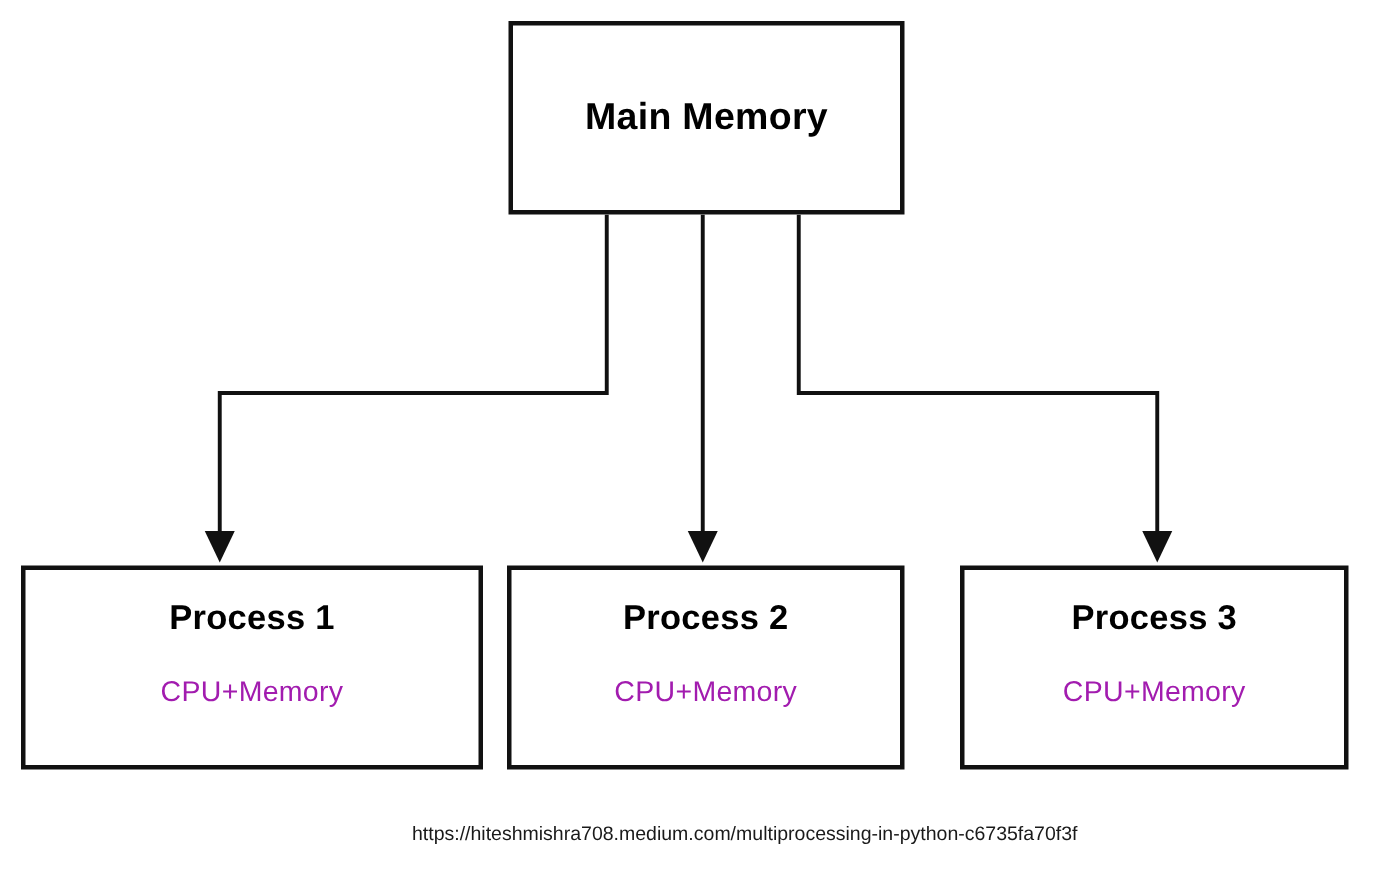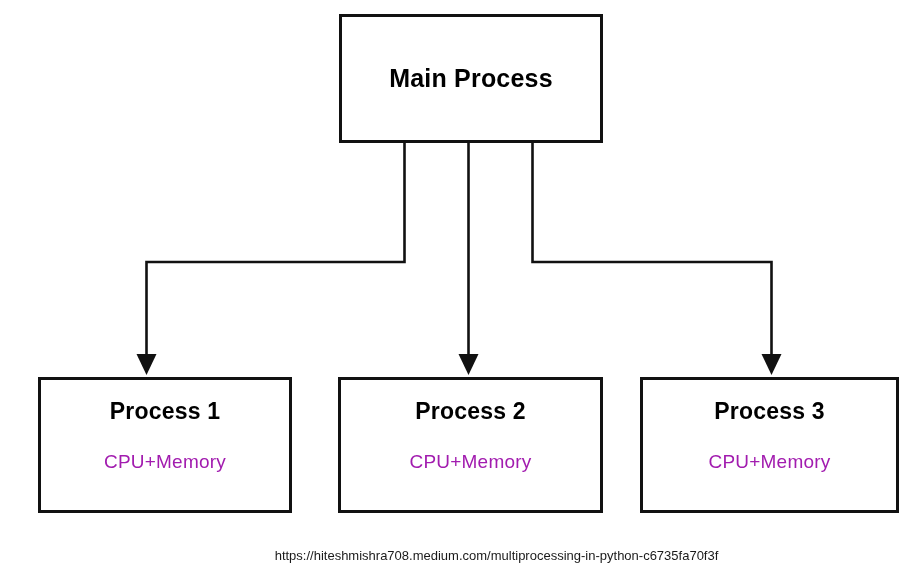--- a/index.html
+++ b/index.html
@@ -45,21 +45,21 @@
     color: #000000;
     letter-spacing: 0.2px;
   }
 
   .node-process {
     top: 377px;
     height: 136px;
     justify-content: flex-start;
     padding-top: 19px;
   }
-  #node-process-1 { left: 14px;  width: 254px; margin-left: 24px; }
+  #node-process-1 { left: 14px;  width: 308px; }
   #node-process-2 { left: 338px; width: 265px; text-align: right; }
   #node-process-3 { left: 640px; width: 259px; }
 
   .node-process .node-title {
     font-size: 23px;
     font-weight: bold;
     color: #000000;
     line-height: 1.1;
     letter-spacing: 0.2px;
   }
@@ -121,21 +121,21 @@
       <polygon class="arrowhead" points="468.5,375 458.5,354 478.5,354"></polygon>
     </g>
 
     <g>
       <path d="M 532.5 143 L 532.5 262 L 771.5 262 L 771.5 358"></path>
       <polygon class="arrowhead" points="771.5,375 761.5,354 781.5,354"></polygon>
     </g>
   </svg>
 
   <div class="node" id="node-main">
-    <div class="node-title">Main Process</div>
+    <div class="node-title">Main Memory</div>
   </div>
 
   <div class="node node-process" id="node-process-1">
     <div class="node-title">Process 1</div>
     <div class="node-sub">CPU+Memory</div>
   </div>
 
   <div class="node node-process" id="node-process-2">
     <div class="node-title">Process 2</div>
     <div class="node-sub">CPU+Memory</div>

